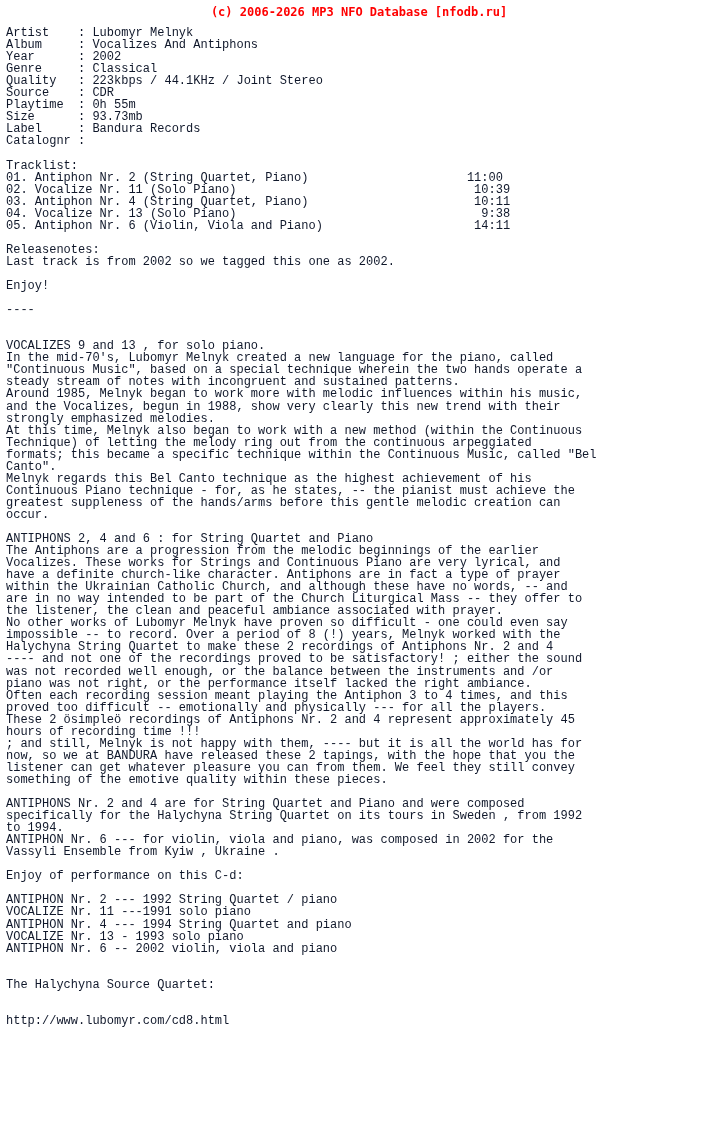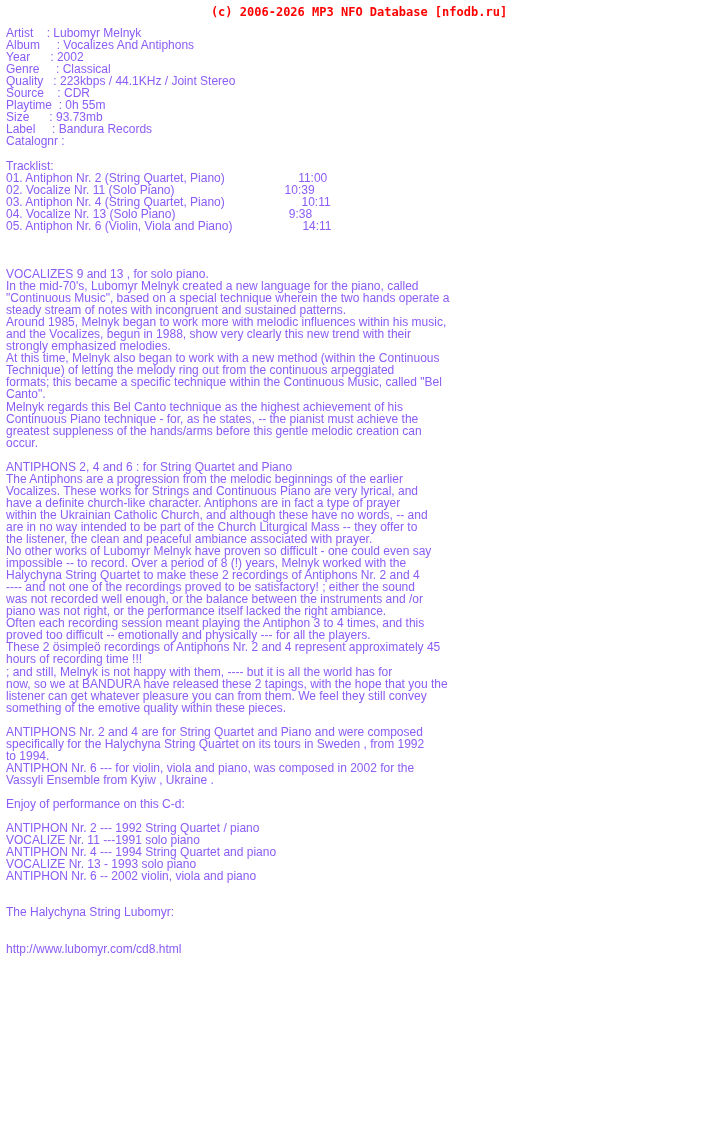--- a/index.html
+++ b/index.html
@@ -24,25 +24,25 @@
     text-align: center;
     color: #ff0000;
     font-weight: bold;
     font-size: 12px;
     margin-bottom: 9px;
     white-space: pre;
   }
   pre {
     margin: 0;
     padding: 0;
-    font-family: Liberation Sans, sans-serif;
+    font-family: Liberation Mono, monospace;
     font-size: 12px;
     line-height: 12.05px;
     white-space: pre;
-    color: #8b5cf6;
+    color: #0f172a;
   }
   .block { margin: 0; }
   .gap { height: 12.05px; }
 </style>
 </head>
 <body>
 
 <div class="page">
 
   <div class="header">(c) 2006-2026 MP3 NFO Database [nfodb.ru]</div>
@@ -62,20 +62,26 @@
 
   <pre class="block">Tracklist:
 01. Antiphon Nr. 2 (String Quartet, Piano)                      11:00
 02. Vocalize Nr. 11 (Solo Piano)                                 10:39
 03. Antiphon Nr. 4 (String Quartet, Piano)                       10:11
 04. Vocalize Nr. 13 (Solo Piano)                                  9:38
 05. Antiphon Nr. 6 (Violin, Viola and Piano)                     14:11</pre>
 
   <div class="gap"></div>
 
+  <pre class="block">Releasenotes:
+Last track is from 2002 so we tagged this one as 2002.
+
+Enjoy!
+
+----</pre>
 
   <div class="gap"></div>
 
 
   <div class="gap"></div>
 
   <pre class="block">VOCALIZES 9 and 13 , for solo piano.
 In the mid-70's, Lubomyr Melnyk created a new language for the piano, called
 "Continuous Music", based on a special technique wherein the two hands operate a
 steady stream of notes with incongruent and sustained patterns.
@@ -133,21 +139,21 @@
 VOCALIZE Nr. 11 ---1991 solo piano
 ANTIPHON Nr. 4 --- 1994 String Quartet and piano
 VOCALIZE Nr. 13 - 1993 solo piano
 ANTIPHON Nr. 6 -- 2002 violin, viola and piano</pre>
 
   <div class="gap"></div>
 
 
   <div class="gap"></div>
 
-  <pre class="block">The Halychyna String Lubomyr:</pre>
+  <pre class="block">The Halychyna Source Quartet:</pre>
 
   <div class="gap"></div>
 
 
   <div class="gap"></div>
 
   <pre class="block">http://www.lubomyr.com/cd8.html</pre>
 
 </div>
 

